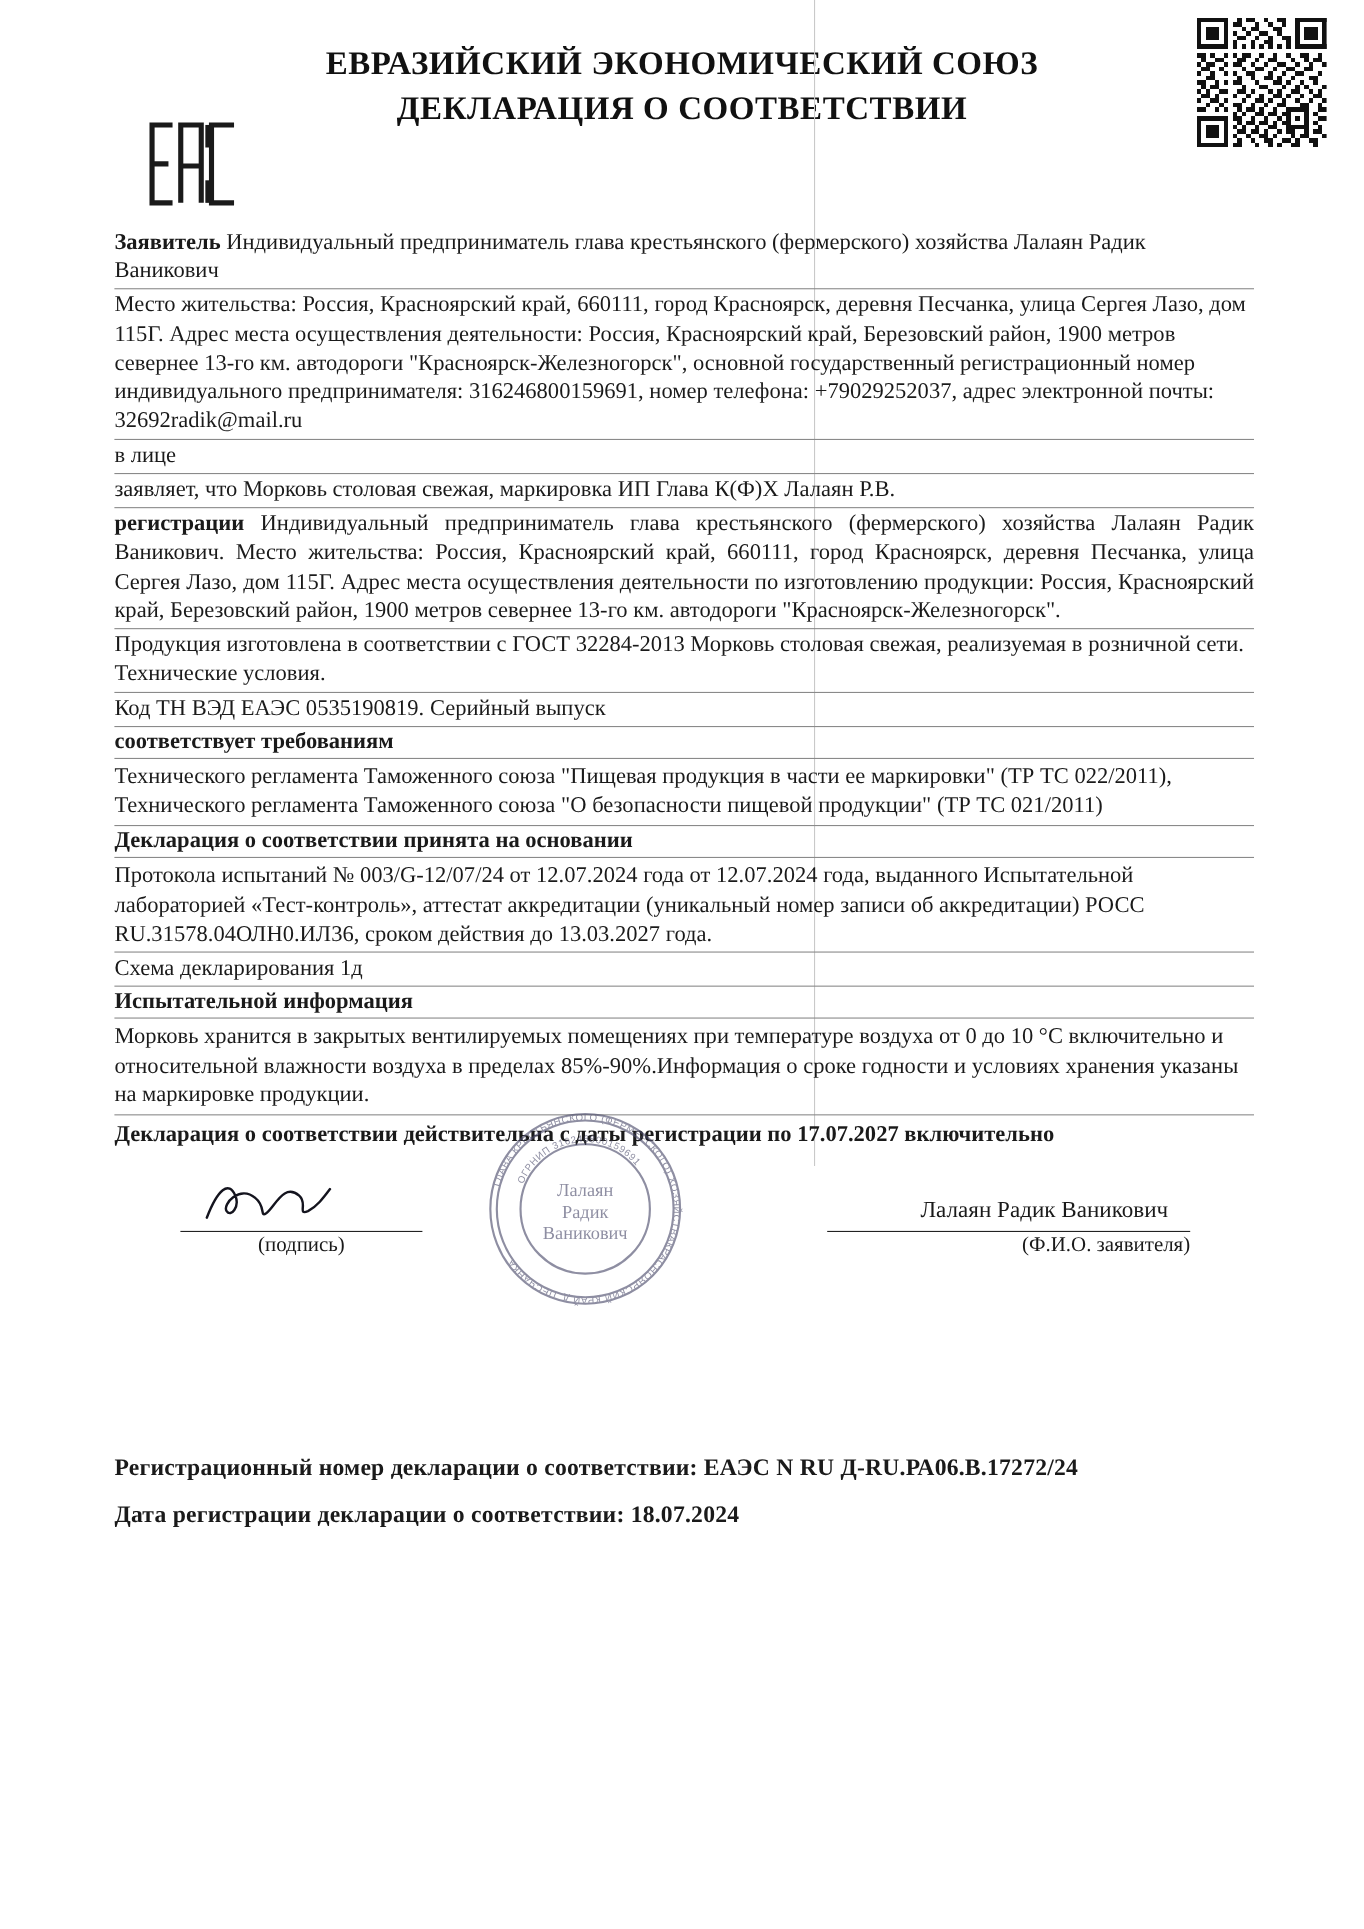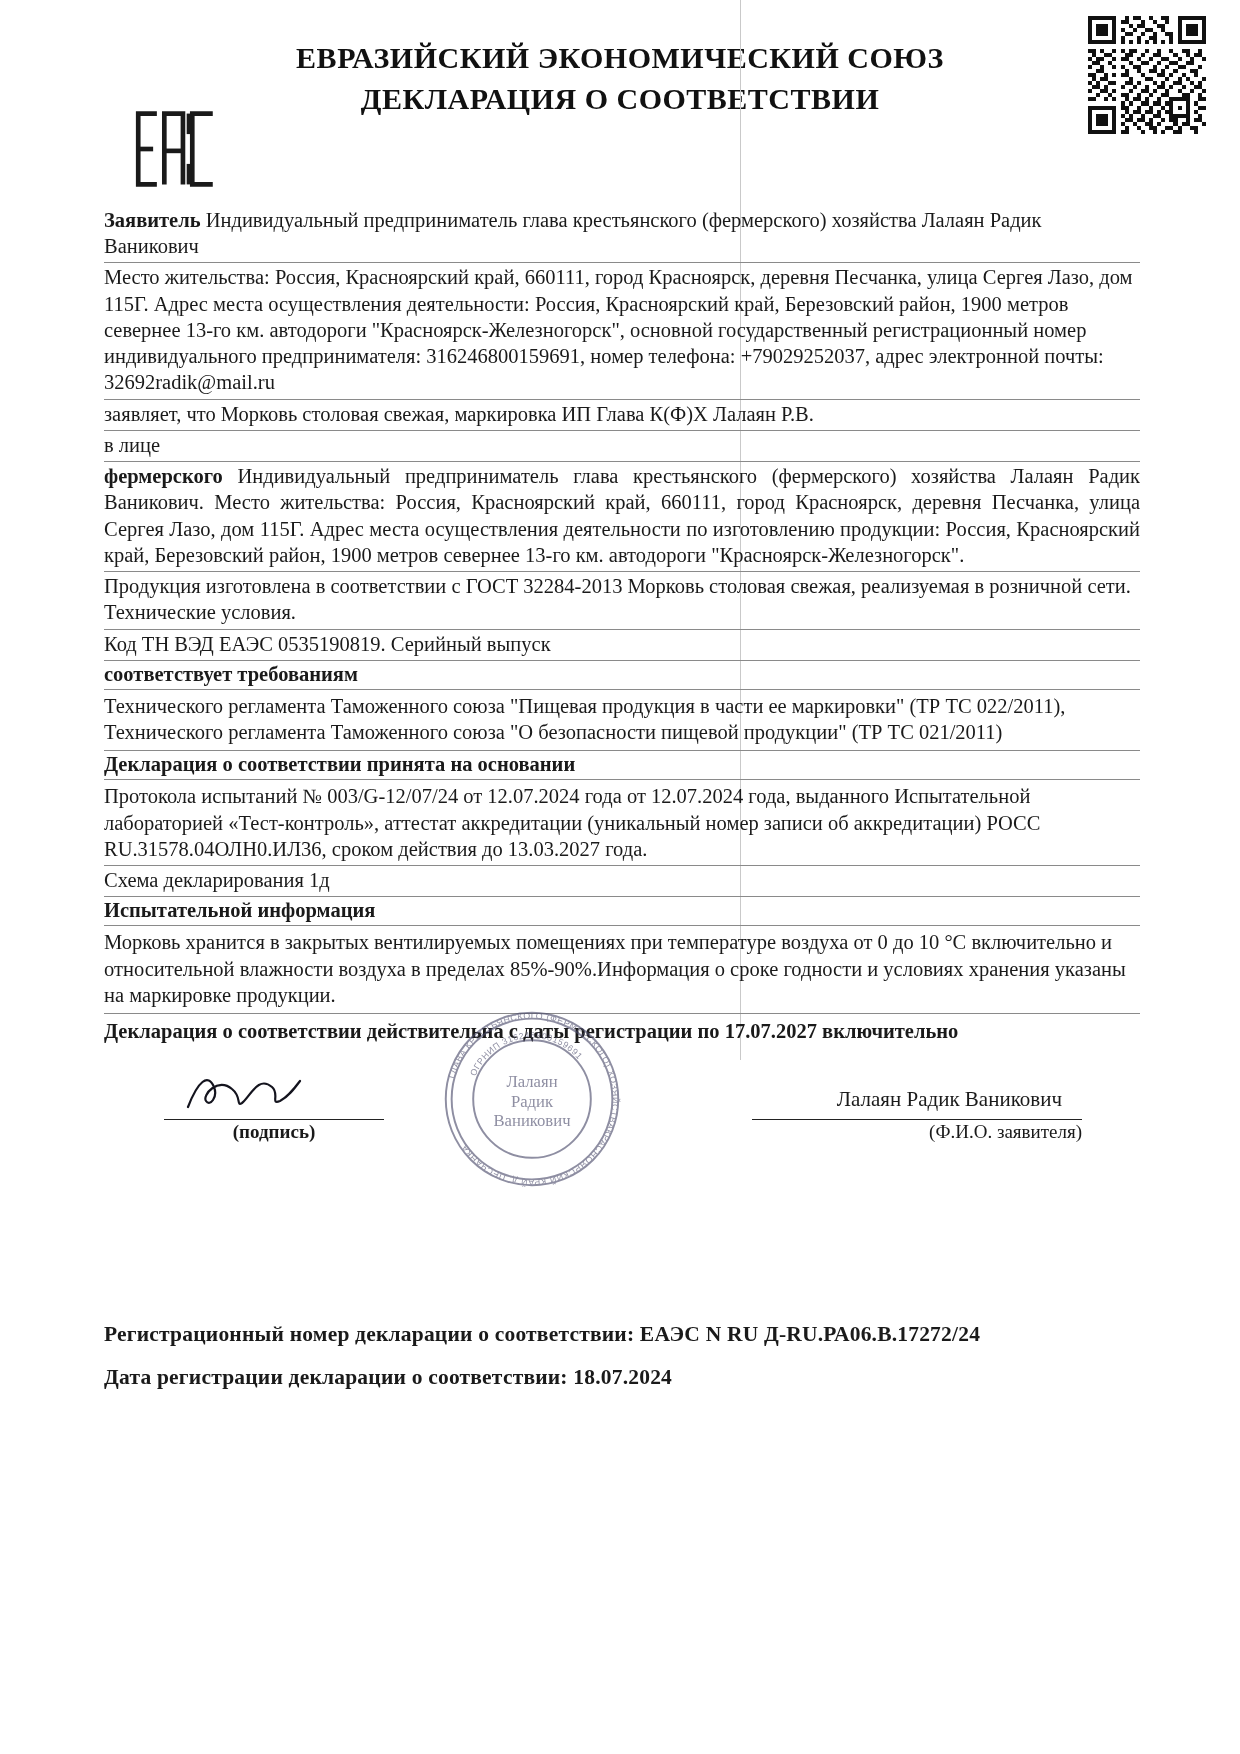--- a/index.html
+++ b/index.html
@@ -119,21 +119,21 @@
     width: 220px;
     border-top: 1px solid #222;
   }
   .sig-cap-left {
     position: absolute;
     left: 60px;
     top: 60px;
     width: 220px;
     text-align: center;
     font-size: 19px;
-    font-weight: bold;
+    font-weight: normal;
   }
   .sig-name {
     position: absolute;
     right: 78px;
     top: 26px;
     font-size: 21px;
     text-align: right;
   }
   .sig-line-right {
     position: absolute;
@@ -439,29 +439,29 @@
     <div class="row">
       <span class="lbl">Заявитель</span>
       <span>Индивидуальный предприниматель глава крестьянского (фермерского) хозяйства Лалаян Радик Ваникович</span>
     </div>
 
     <div class="row">
       <span>Место жительства: Россия, Красноярский край, 660111, город Красноярск, деревня Песчанка, улица Сергея Лазо, дом 115Г. Адрес места осуществления деятельности: Россия, Красноярский край, Березовский район, 1900 метров севернее 13-го км. автодороги "Красноярск-Железногорск", основной государственный регистрационный номер индивидуального предпринимателя: 316246800159691, номер телефона: +79029252037, адрес электронной почты: 32692radik@mail.ru</span>
     </div>
 
     <div class="row">
+      <span>в лице</span>
+    </div>
+
+    <div class="row">
       <span>заявляет, что Морковь столовая свежая, маркировка ИП Глава К(Ф)Х Лалаян Р.В.</span>
     </div>
 
-    <div class="row">
-      <span>в лице</span>
-    </div>
-
     <div class="row just">
-      <span class="lbl">фермерского</span>
+      <span class="lbl">регистрации</span>
       <span>Индивидуальный предприниматель глава крестьянского (фермерского) хозяйства Лалаян Радик Ваникович. Место жительства: Россия, Красноярский край, 660111, город Красноярск, деревня Песчанка, улица Сергея Лазо, дом 115Г. Адрес места осуществления деятельности по изготовлению продукции: Россия, Красноярский край, Березовский район, 1900 метров севернее 13-го км. автодороги "Красноярск-Железногорск".</span>
     </div>
 
     <div class="row">
       <span>Продукция изготовлена в соответствии с ГОСТ 32284-2013 Морковь столовая свежая, реализуемая в розничной сети. Технические условия.</span>
     </div>
 
     <div class="row">
       <span>Код ТН ВЭД ЕАЭС 0535190819. Серийный выпуск</span>
     </div>

